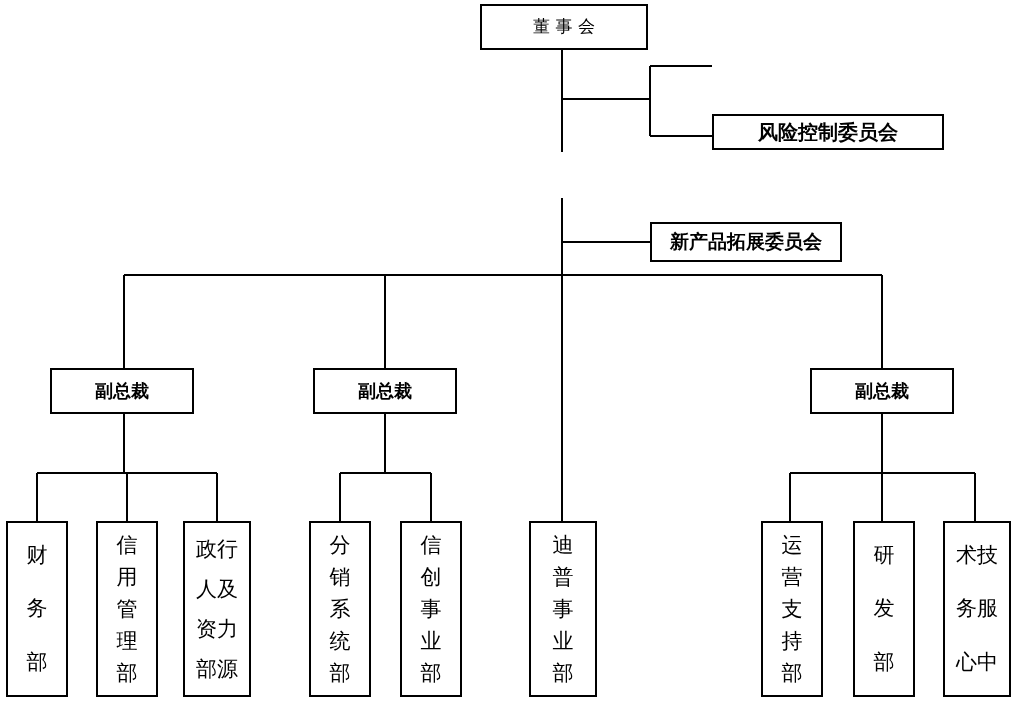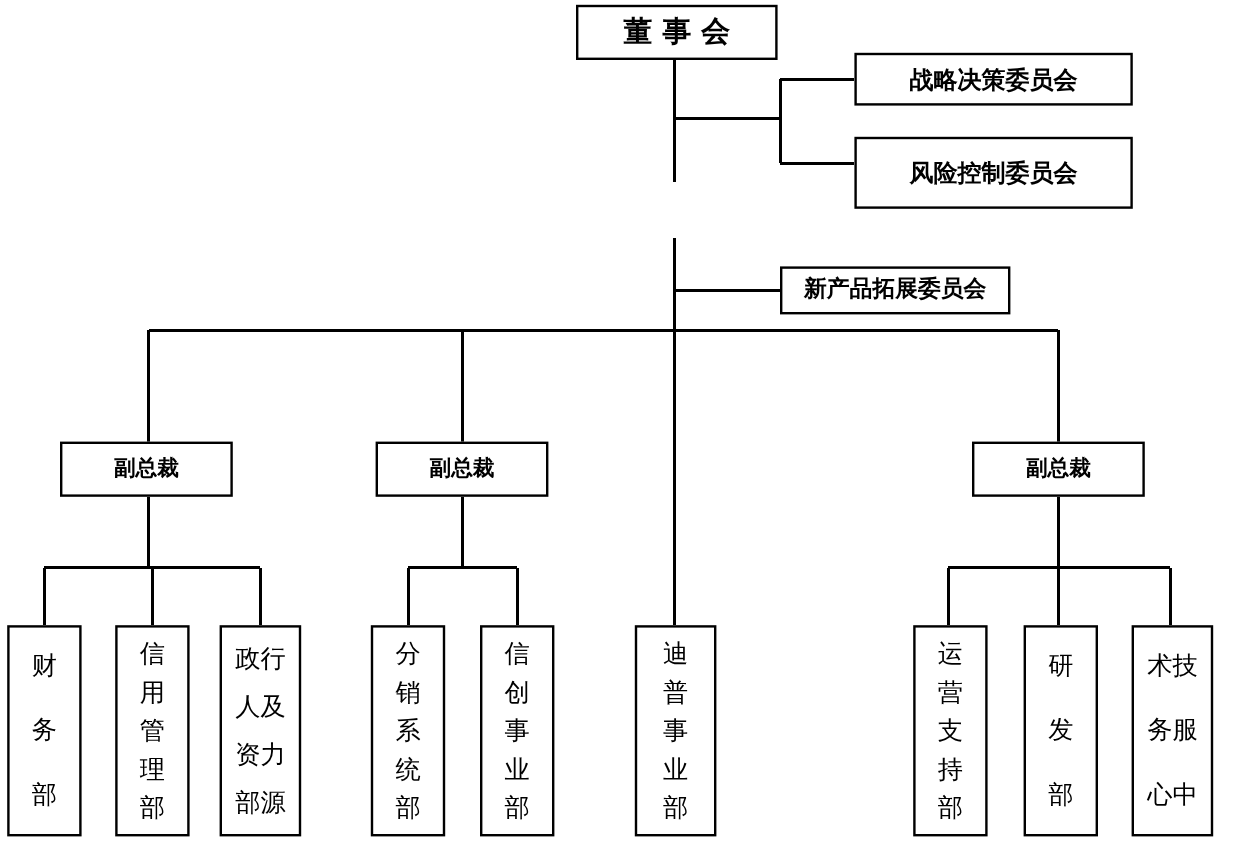--- a/index.html
+++ b/index.html
@@ -33,24 +33,24 @@
     background: #ffffff;
     display: flex;
     align-items: center;
     justify-content: center;
     color: #000000;
     line-height: 1.05;
     z-index: 2;
   }
   
   .node.h {
-    font-size: 24px;
+    font-size: 17px;
     letter-spacing: 0px;
     white-space: pre;
-    font-weight: 700;
+    font-weight: 400;
     text-align: center;
   }
   .node.committee {
     font-size: 20px;
     font-weight: 600;
   }
   .node.committee-sm {
     font-size: 19px;
     font-weight: 600;
   }
@@ -127,25 +127,22 @@
       <line x1="790" y1="473" x2="790" y2="521"></line>
       <line x1="882" y1="473" x2="882" y2="521"></line>
       <line x1="975" y1="473" x2="975" y2="521"></line>
     </g>
   </svg>
 
   <div class="node h" style="left:480px; top:4px; width:168px; height:46px;">
     <span>董 事 会</span>
   </div>
 
-  <div class="node committee" style="left:712px; top:44px; width:232px; height:44px;">
-    <span>战略决策委员会</span>
-  </div>
-
-  <div class="node committee" style="left:712px; top:114px; width:232px; height:60px;">
+
+  <div class="node committee" style="left:712px; top:114px; width:232px; height:36px;">
     <span>风险控制委员会</span>
   </div>
 
 
   <div class="node committee-sm" style="left:650px; top:222px; width:192px; height:40px;">
     <span>新产品拓展委员会</span>
   </div>
 
   <div class="node vp" style="left:50px; top:368px; width:144px; height:46px;">
     <span>副总裁</span>

